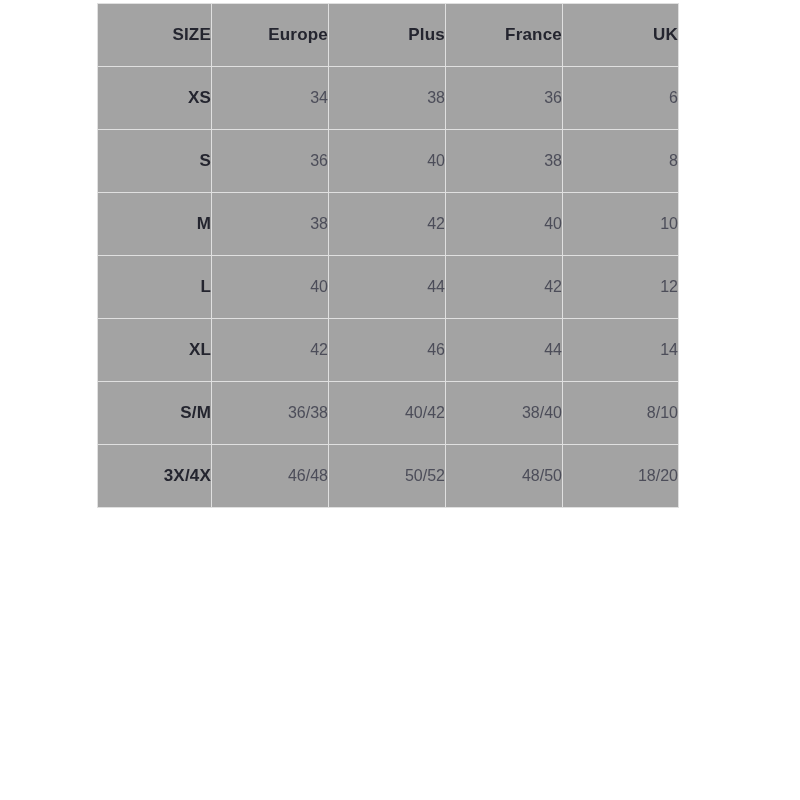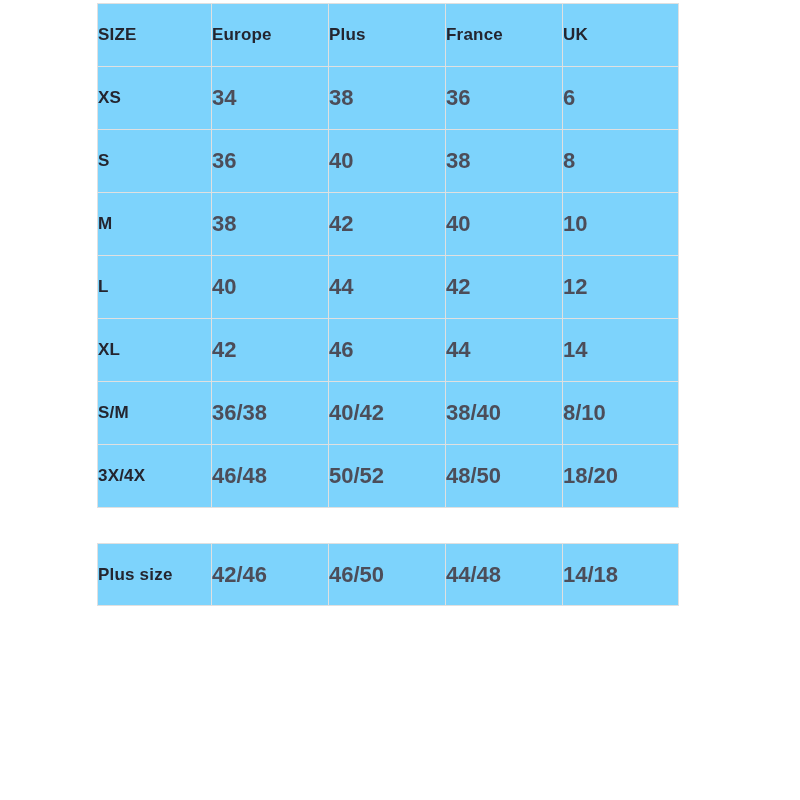--- a/index.html
+++ b/index.html
@@ -22,36 +22,36 @@
     table-layout: fixed;
     width: 581px;
   }
   col.c-size   { width: 114px; }
   col.c-europe { width: 117px; }
   col.c-italy  { width: 117px; }
   col.c-france { width: 117px; }
   col.c-uk     { width: 116px; }
   th, td {
     border: 1px solid #e0e0e0;
-    text-align: left;
+    text-align: right;
     vertical-align: middle;
     padding: 0;
-    background: #7dd3fc;
+    background: #a3a3a3;
   }
   .t1 tr { height: 63px; }
   .t2 tr { height: 62px; }
   th, td.label {
     font-weight: bold;
     font-size: 17px;
     color: #24252f;
     letter-spacing: 0.2px;
   }
   td.value {
-    font-weight: bold;
-    font-size: 22px;
+    font-weight: normal;
+    font-size: 16px;
     color: #4c4d59;
   }
   .t2 { margin-top: 35px; }
 </style>
 </head>
 <body>
 
 <div class="page">
 
   <table class="t1">
@@ -124,23 +124,16 @@
 
   <table class="t2">
     <colgroup>
       <col class="c-size">
         <col class="c-europe">
         <col class="c-italy">
         <col class="c-france">
         <col class="c-uk">
     </colgroup>
     <tbody>
-      <tr>
-        <td class="label">Plus size</td>
-        <td class="value">42/46</td>
-        <td class="value">46/50</td>
-        <td class="value">44/48</td>
-        <td class="value">14/18</td>
-      </tr>
     </tbody>
   </table>
 
 </div>
 
 </body></html>

